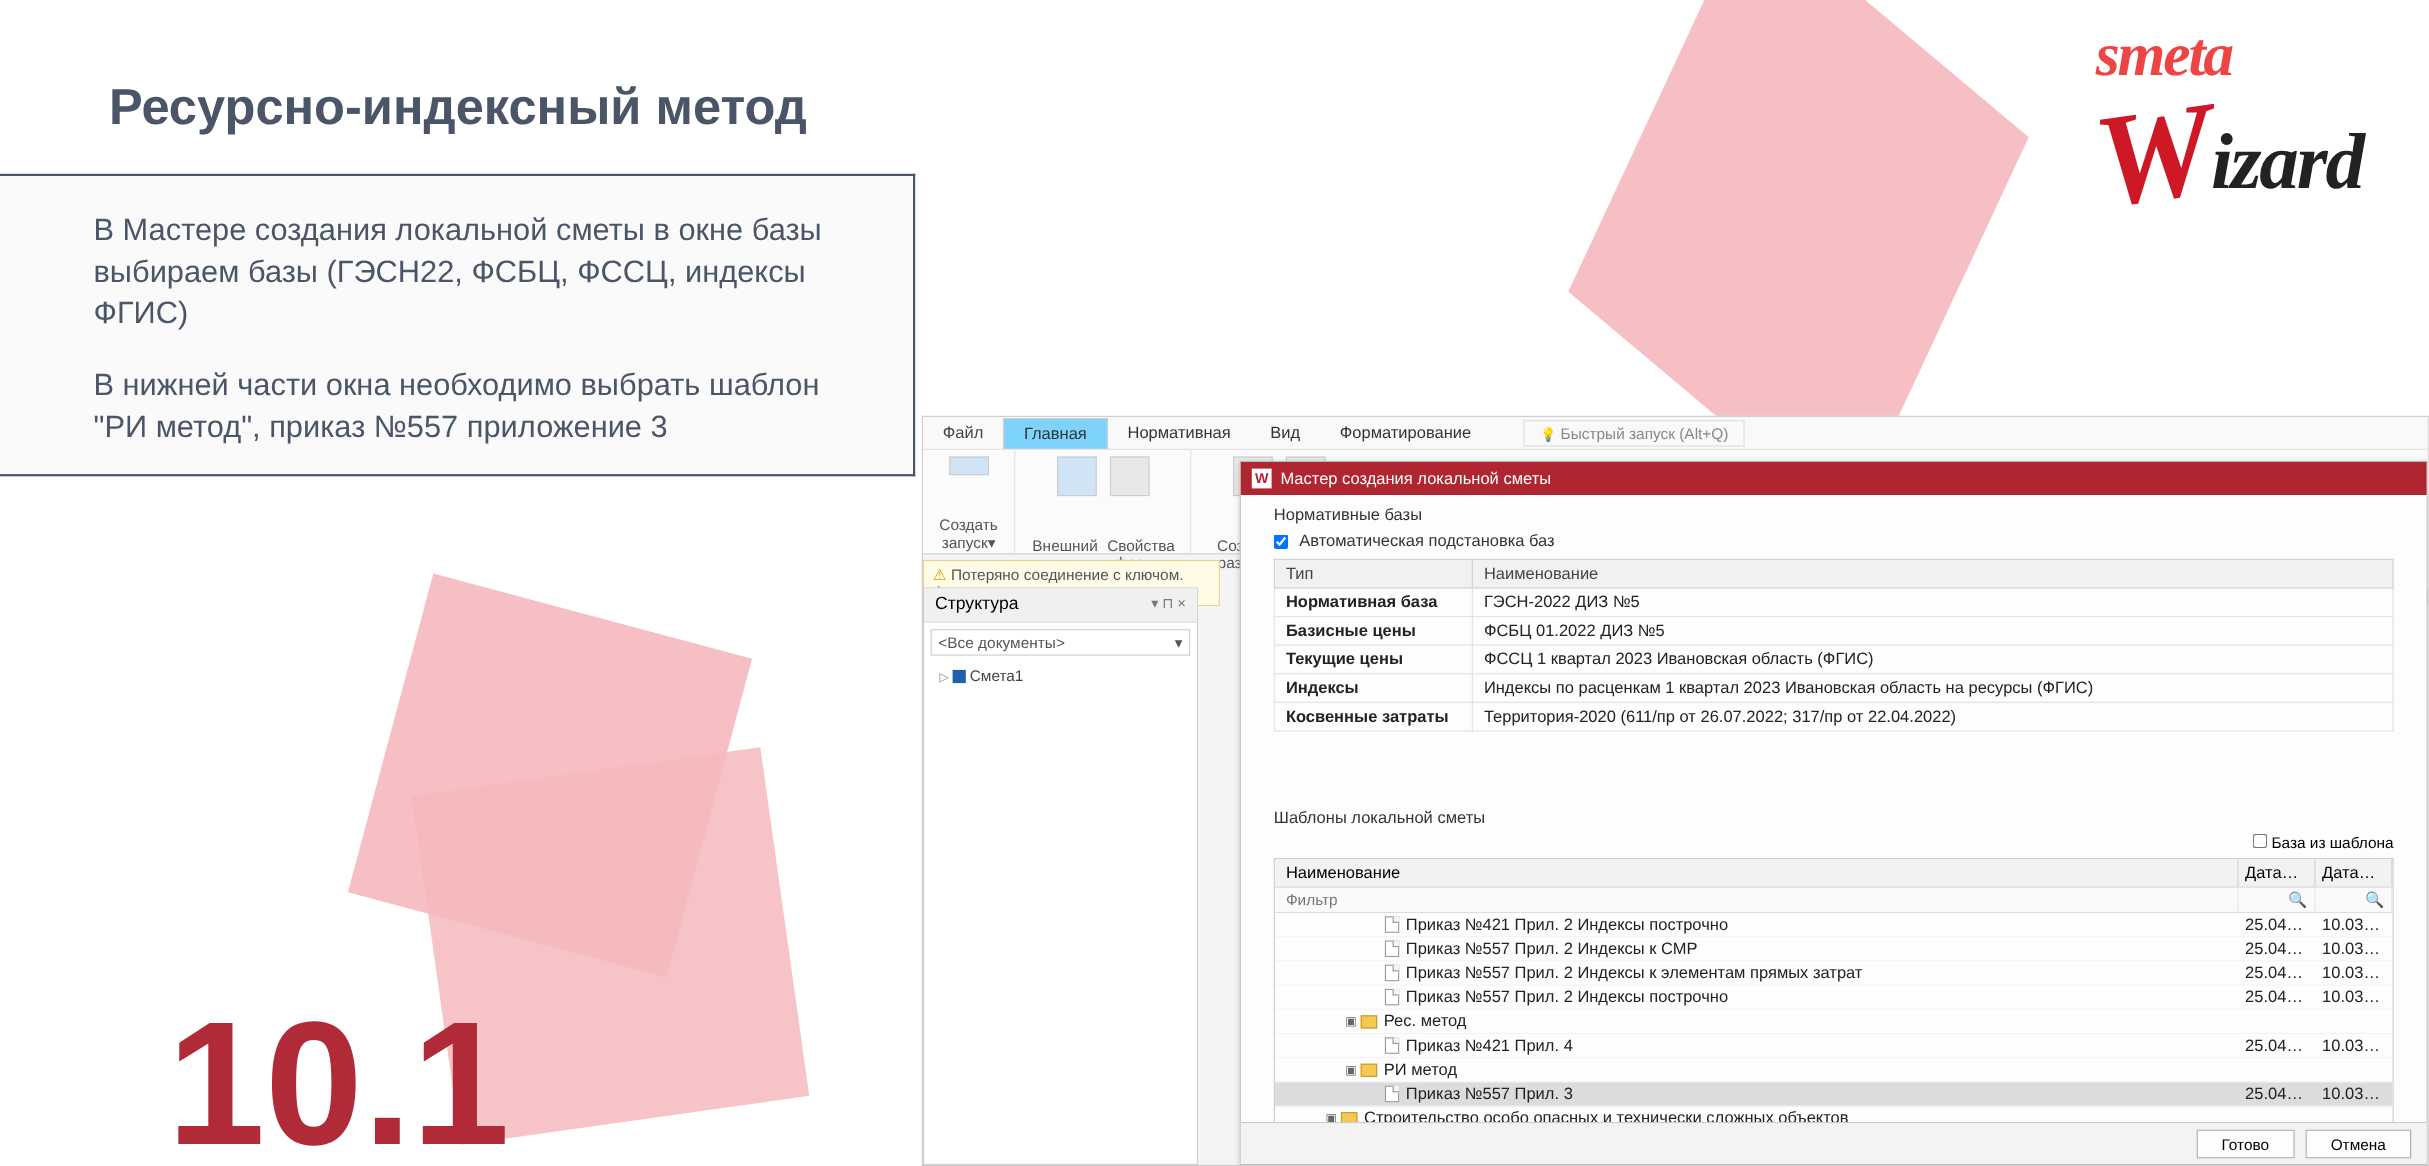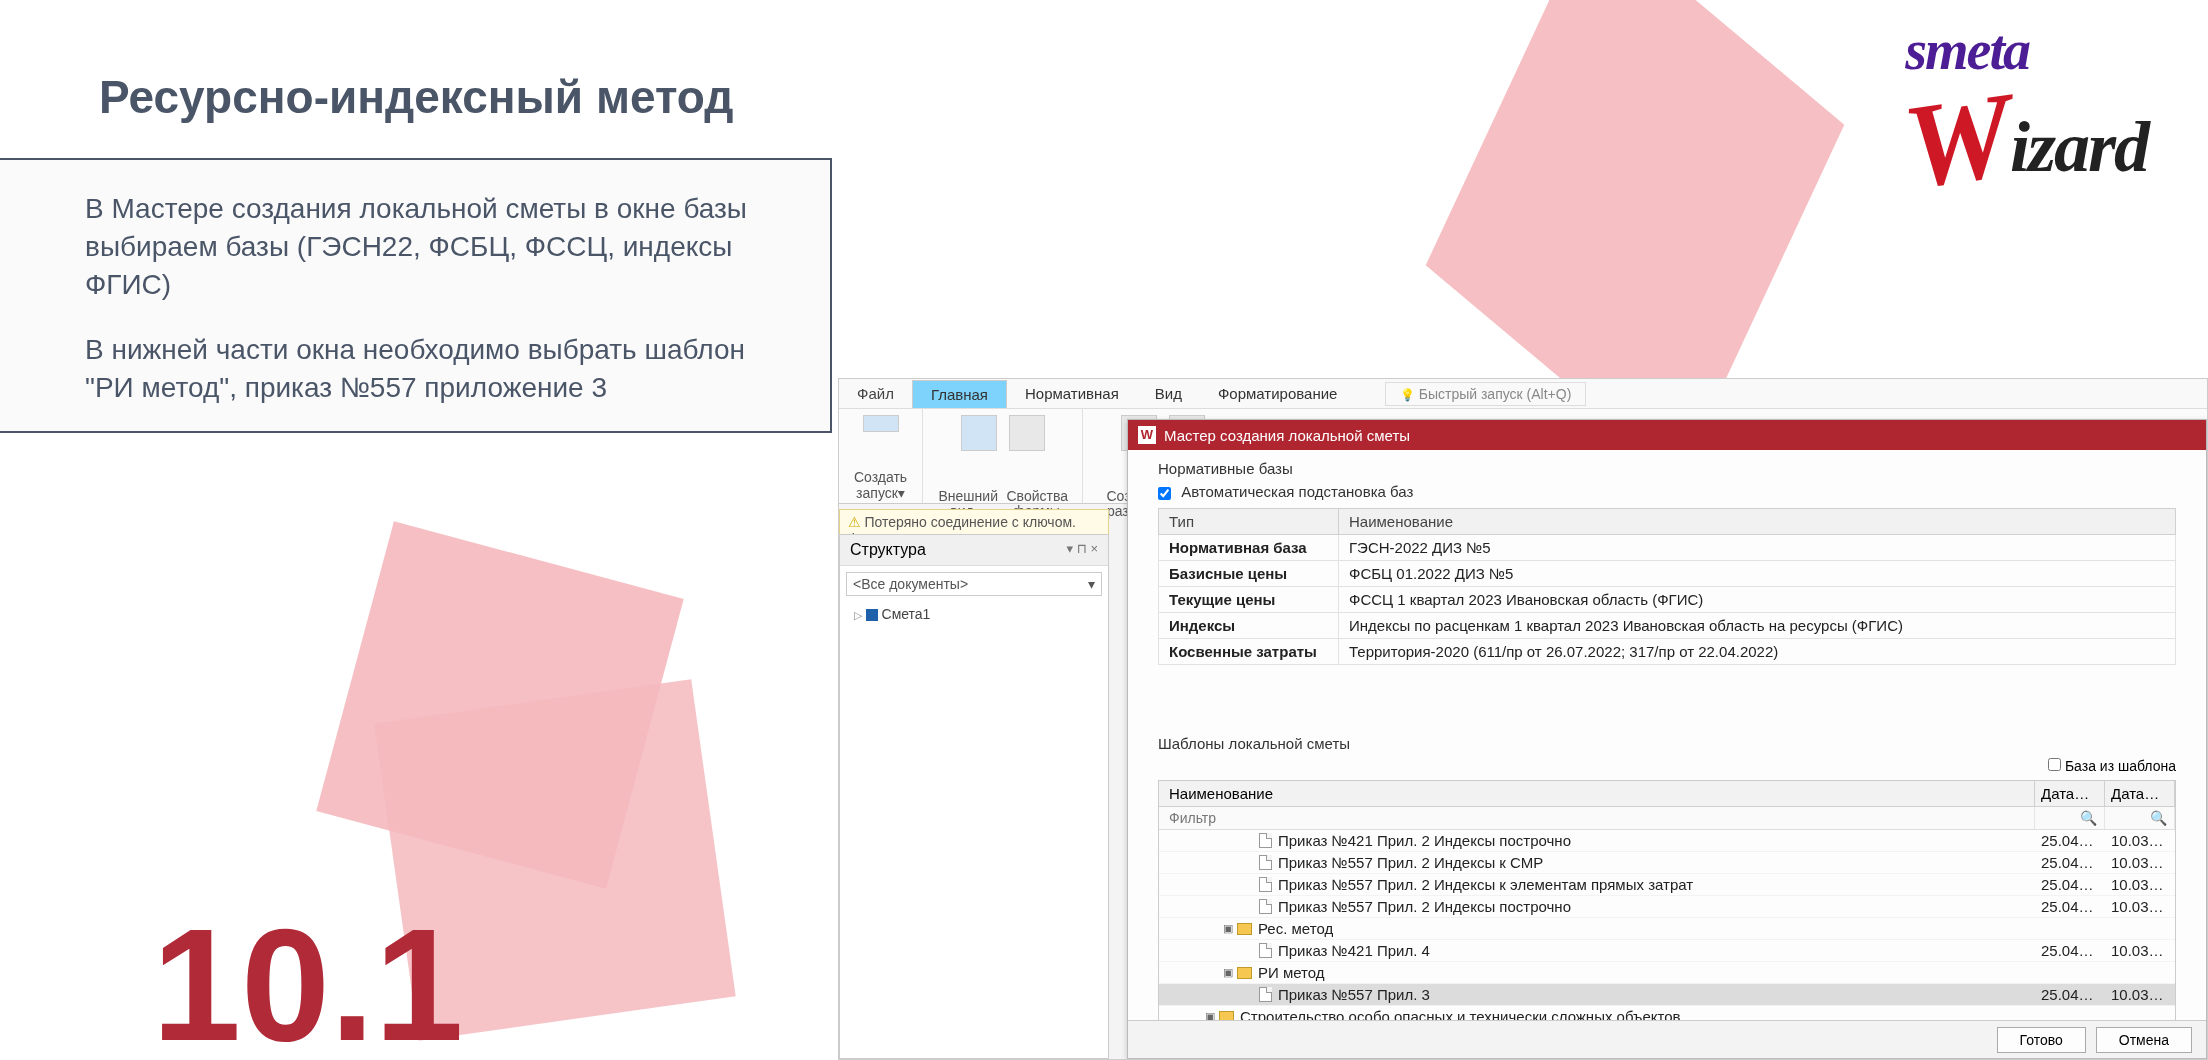--- a/index.html
+++ b/index.html
@@ -52,21 +52,21 @@
   .pink2 { left: 395px; top: 700px; width: 320px; height: 320px; transform: rotate(-8deg); opacity: 0.85; }
   .pink3 { left: 1440px; top: 35px; width: 390px; height: 320px; transform: rotate(-65deg) skewX(-15deg); }
 
   
   .logo {
     position: absolute;
     right: 60px; top: 18px;
     font-family: Georgia, serif;
     text-align: left;
   }
-  .logo .smeta { font-size: 56px; font-style: italic; color: #4c1d95; font-weight: 700; letter-spacing: -2px; }
+  .logo .smeta { font-size: 56px; font-style: italic; color: #ef4444; font-weight: 700; letter-spacing: -2px; }
   .logo .izard { font-size: 72px; font-style: italic; color: #222; font-weight: 700; letter-spacing: -2px; margin-top: -20px; }
   .logo .w { color: #cf1826; font-size: 120px; display:inline-block; transform: translateY(10px) rotate(-8deg); font-weight: 900; }
 
   
   .app-window {
     position: absolute;
     left: 838px; top: 378px;
     width: 1370px; height: 682px;
     background: #f4f4f4;
     border: 1px solid #ccc;
@@ -123,21 +123,21 @@
     background: #fffbe6;
     border: 1px solid #e6d38a;
     font-size: 14px;
     color: #555;
   }
   .status-warn::before { content: "⚠ "; color: #d2a800; }
 
   .structure-panel {
     position: absolute;
     left: 0; top: 155px;
-    width: 270px; bottom: 0;
+    width: 250px; bottom: 0;
     background: #fff;
     border: 1px solid #ccc;
   }
   .structure-title { background: #f0f0f0; padding: 6px 10px; font-size: 16px; border-bottom: 1px solid #ddd; display: flex; justify-content: space-between; }
   .structure-title .pins { font-size: 13px; color: #777; }
   .structure-combo { border: 1px solid #ccc; margin: 6px; padding: 3px 6px; font-size: 14px; display: flex; justify-content: space-between; color: #555; }
   .structure-tree { padding: 4px 14px; font-size: 14px; color: #444; }
   .structure-tree .node::before { content: "▷ "; font-size: 11px; color: #888; }
   .structure-tree .smeta-ic { display: inline-block; width: 12px; height: 12px; background: #1e60aa; margin-right: 4px; vertical-align: middle; }
   .green-square {

